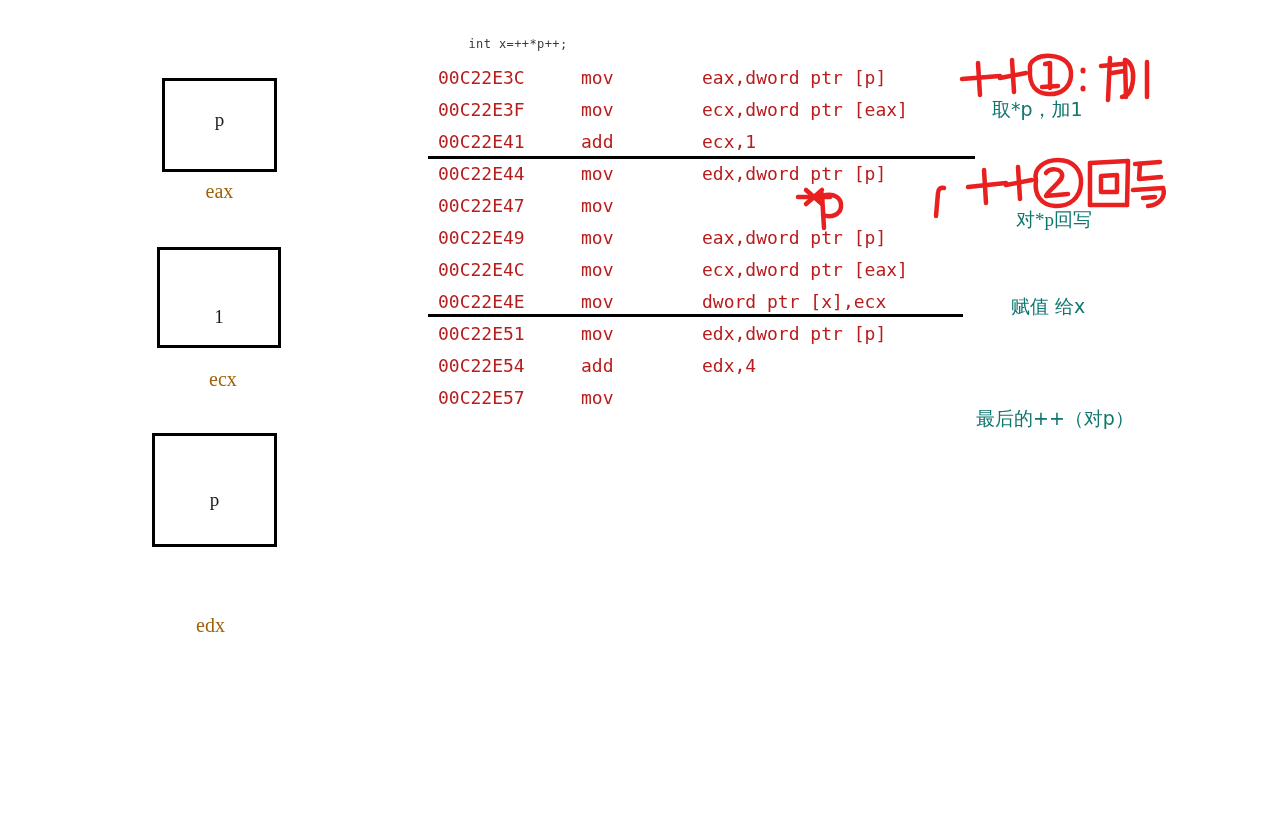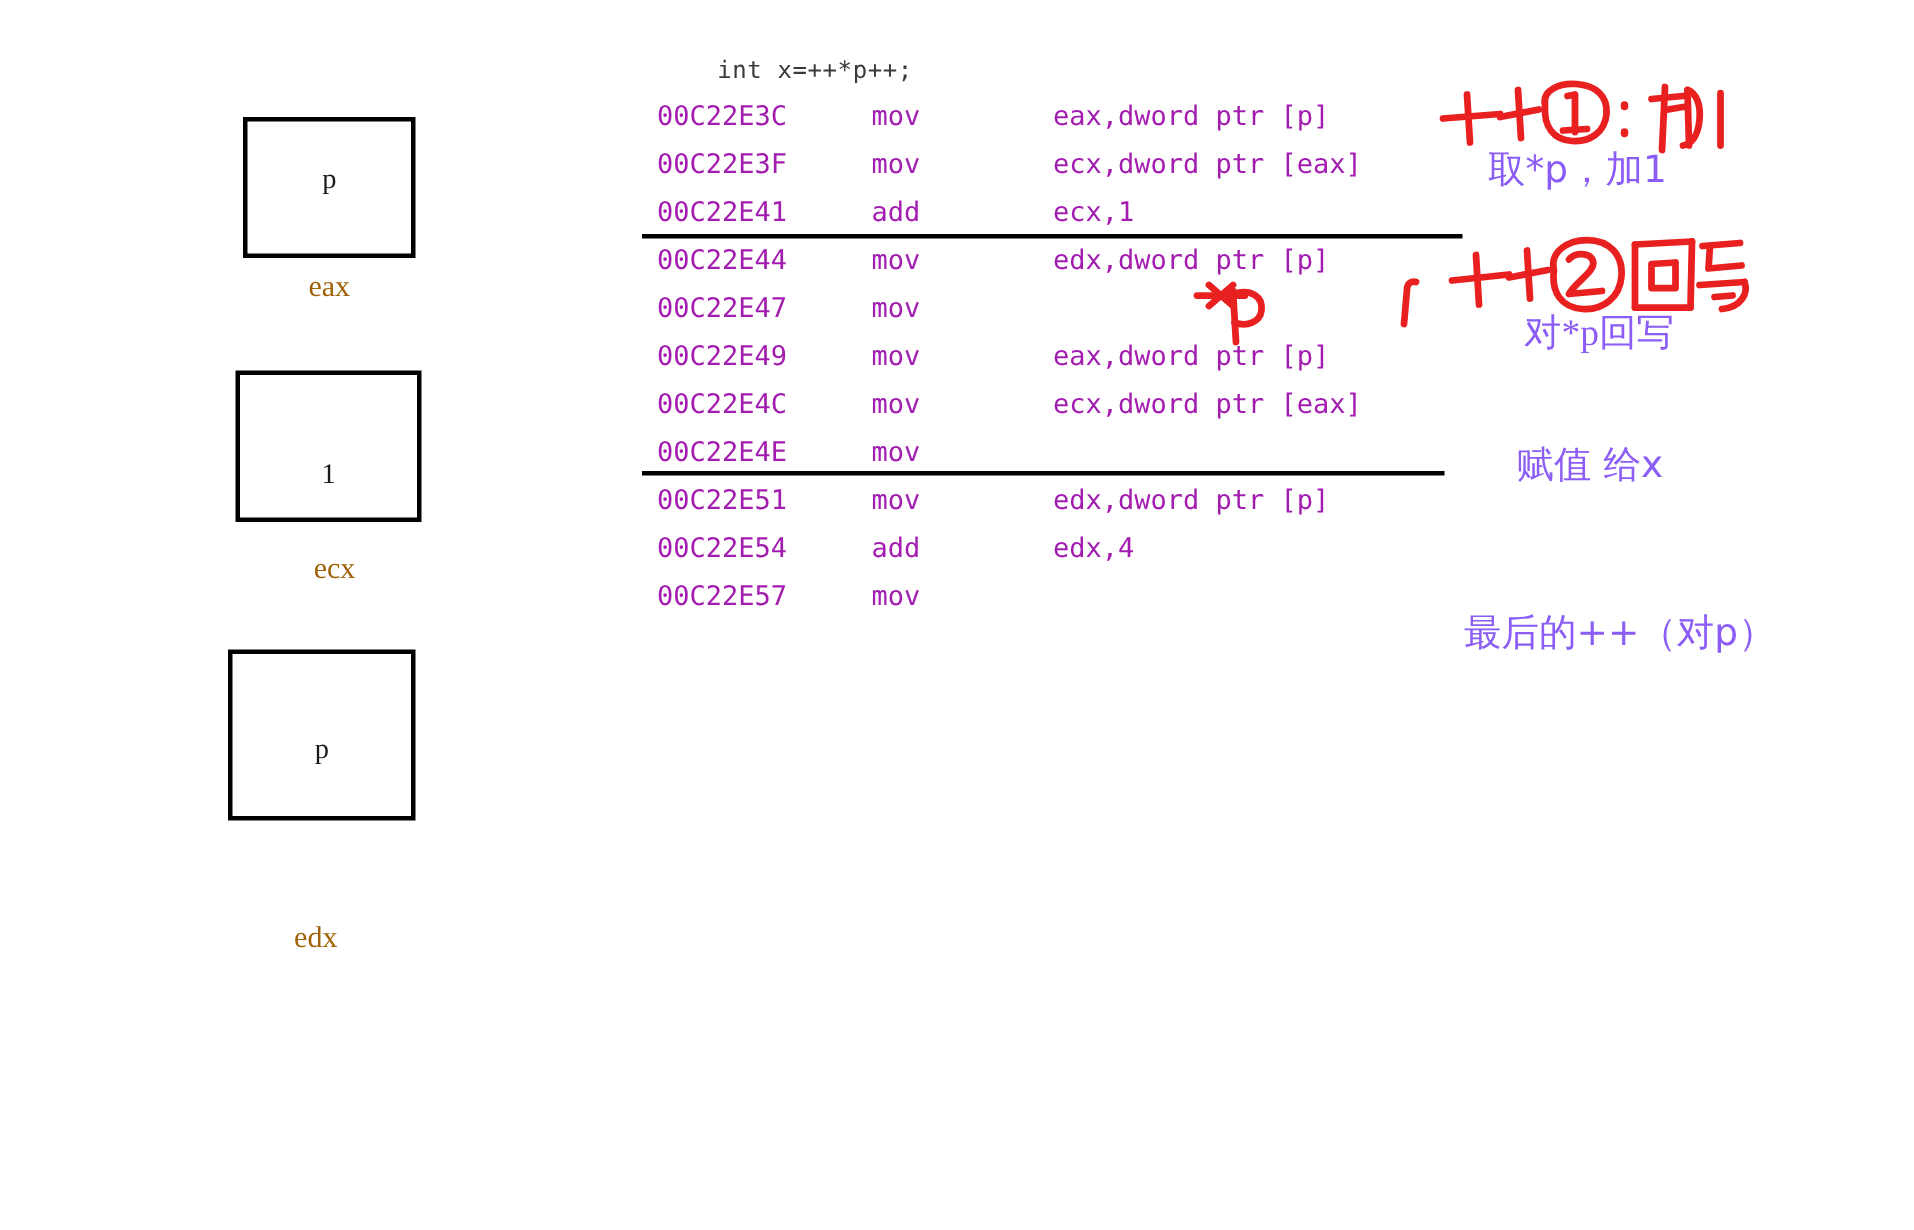--- a/index.html
+++ b/index.html
@@ -42,41 +42,41 @@
     font-size: 20px;
     color: #a16207;
     line-height: 1;
     white-space: nowrap;
   }
 
   
   .src-line {
     position: absolute;
     font-family: "DejaVu Sans Mono", "Liberation Mono", monospace;
-    font-size: 16px;
+    font-size: 12px;
     color: #3a3a3a;
     white-space: pre;
     letter-spacing: 0.4px;
   }
 
   
   .asm-list {
     position: absolute;
     left: 438px;
     top: 62px;
     width: 540px;
   }
   .asm-row {
     position: relative;
     height: 32px;
     line-height: 32px;
     white-space: pre;
     font-family: "DejaVu Sans Mono", "Liberation Mono", monospace;
     font-size: 18px;
-    color: #a21caf;
+    color: #b91c1c;
   }
   .asm-addr {
     position: absolute;
     left: 0;
     top: 0;
   }
   .asm-mn {
     position: absolute;
     left: 143px;
     top: 0;
@@ -91,22 +91,22 @@
   .sep {
     position: absolute;
     background: #000000;
     height: 3px;
   }
 
   
   .anno {
     position: absolute;
     font-family: "DejaVu Sans", "Liberation Sans", sans-serif;
-    font-size: 25px;
-    color: #8b5cf6;
+    font-size: 19px;
+    color: #0f766e;
     white-space: nowrap;
     line-height: 1;
   }
 
   
   .ink {
     position: absolute;
     left: 0;
     top: 0;
     width: 1276px;
@@ -162,20 +162,21 @@
     <span class="asm-ops">eax,dword ptr [p]</span>
   </div>
   <div class="asm-row">
     <span class="asm-addr">00C22E4C</span>
     <span class="asm-mn">mov</span>
     <span class="asm-ops">ecx,dword ptr [eax]</span>
   </div>
   <div class="asm-row">
     <span class="asm-addr">00C22E4E</span>
     <span class="asm-mn">mov</span>
+    <span class="asm-ops">dword ptr [x],ecx</span>
   </div>
   <div class="asm-row">
     <span class="asm-addr">00C22E51</span>
     <span class="asm-mn">mov</span>
     <span class="asm-ops">edx,dword ptr [p]</span>
   </div>
   <div class="asm-row">
     <span class="asm-addr">00C22E54</span>
     <span class="asm-mn">add</span>
     <span class="asm-ops">edx,4</span>

